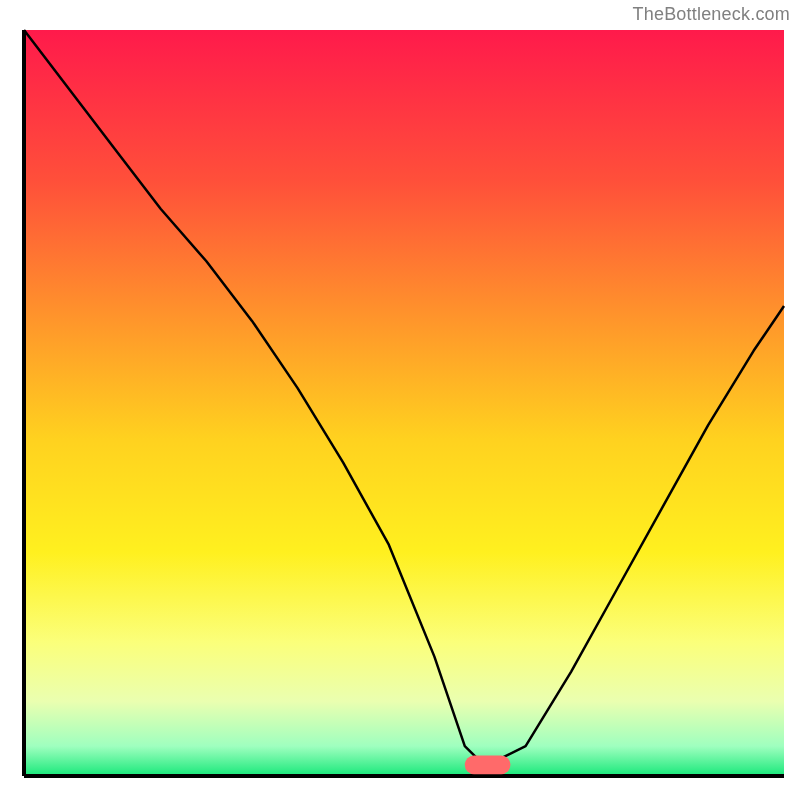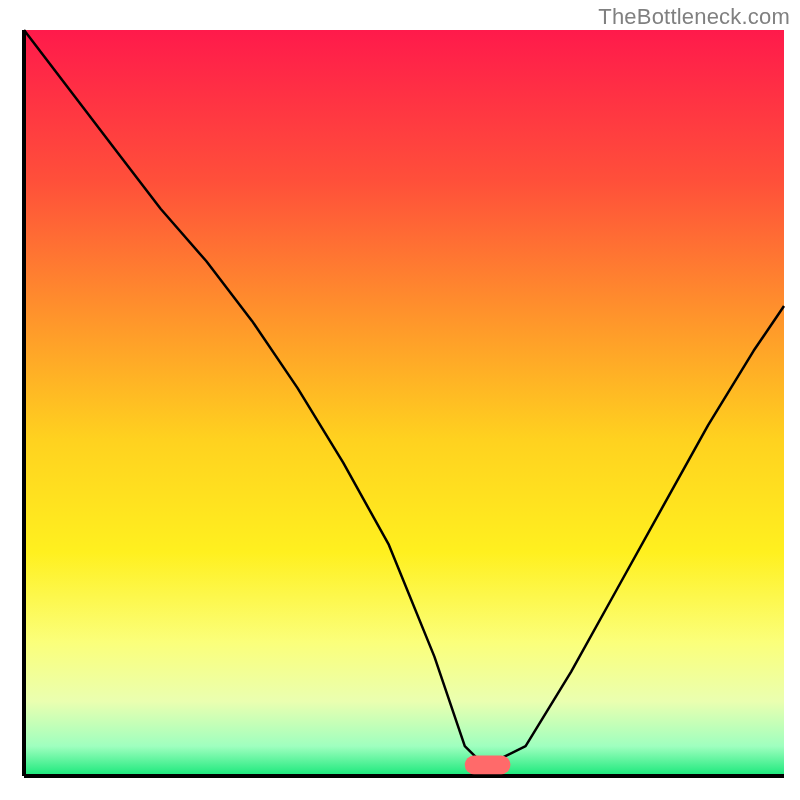--- a/index.html
+++ b/index.html
@@ -12,21 +12,21 @@
   }
   .container {
     position: relative;
     width: 800px;
     height: 800px;
   }
   .watermark {
     position: absolute;
     top: 4px;
     right: 10px;
-    font-size: 22px;
+    font-size: 18px;
     color: #808080;
     font-weight: 400;
     letter-spacing: 0.2px;
   }
   svg.plot {
     position: absolute;
     left: 0;
     top: 0;
   }
 </style>

